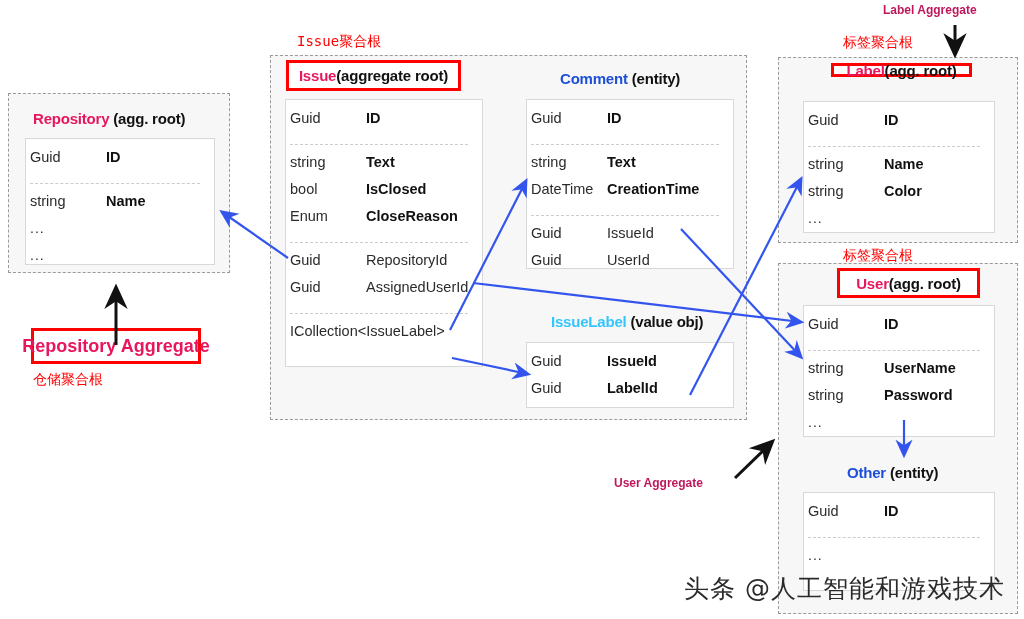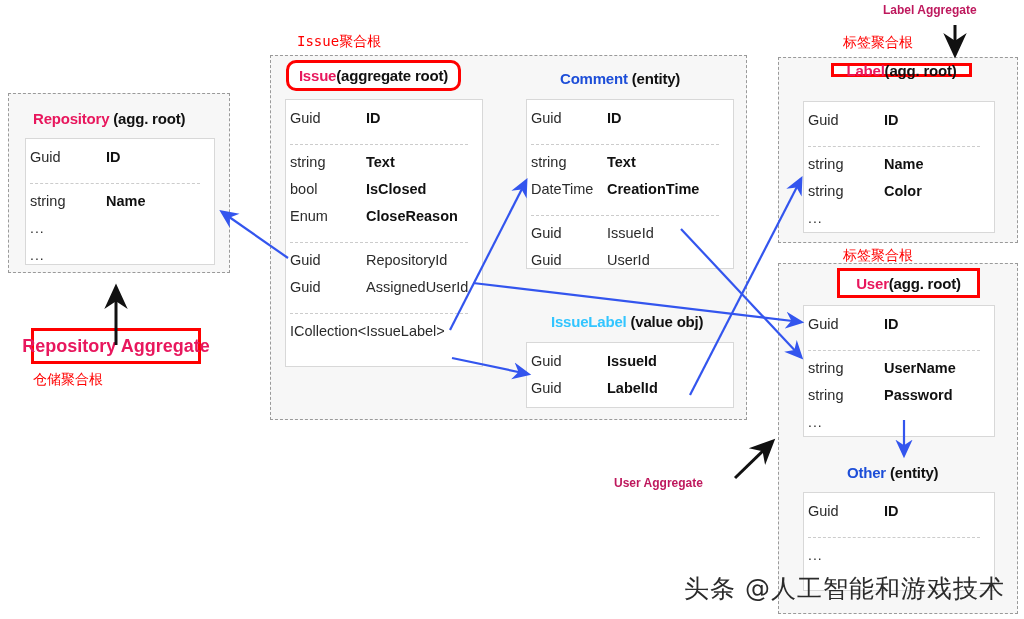--- a/index.html
+++ b/index.html
@@ -173,21 +173,21 @@
   <div class="cn-note" style="left:33px; top:371px;">
     <span>仓储聚合根</span>
   </div>
 
   <div class="agg-box" style="left:270px; top:55px; width:477px; height:365px;"></div>
 
   <div class="cn-note" style="left:297px; top:33px; font-family:'DejaVu Sans Mono', monospace;">
     <span>Issue聚合根</span>
   </div>
 
-  <div class="chip" style="left:286px; top:60px; width:175px; height:31px;border-radius:10px;">
+  <div class="chip" style="left:286px; top:60px; width:175px; height:31px;">
     <span class="nm nm-pink">Issue</span>
       <span> (aggregate root)</span>
   </div>
 
   <div class="table" style="left:285px; top:99px; width:198px; height:268px;">
     <div class="grp">
       <div class="row">
         <span class="ty">Guid</span>
         <span class="nmw">ID</span>
       </div>

